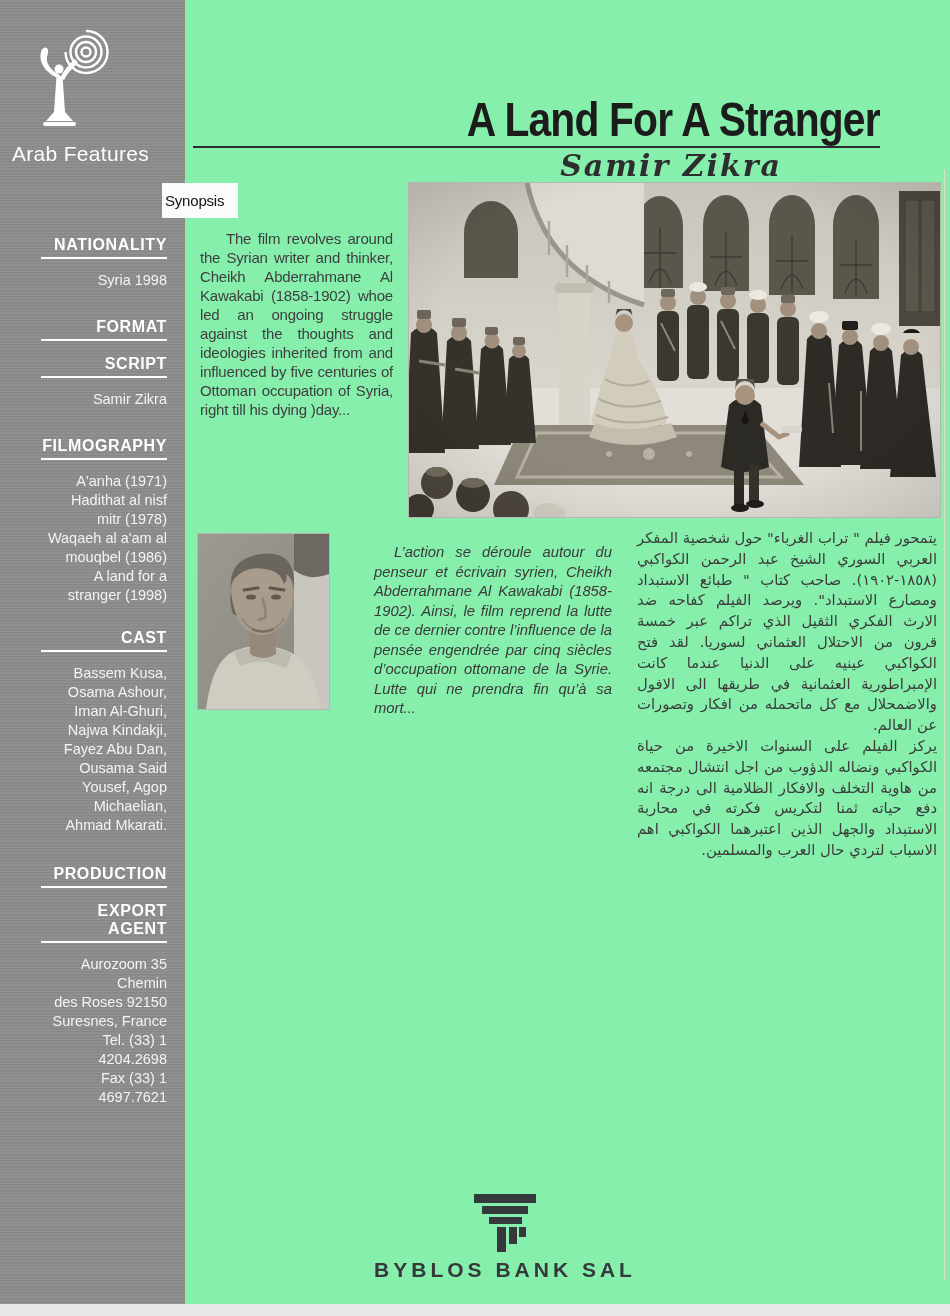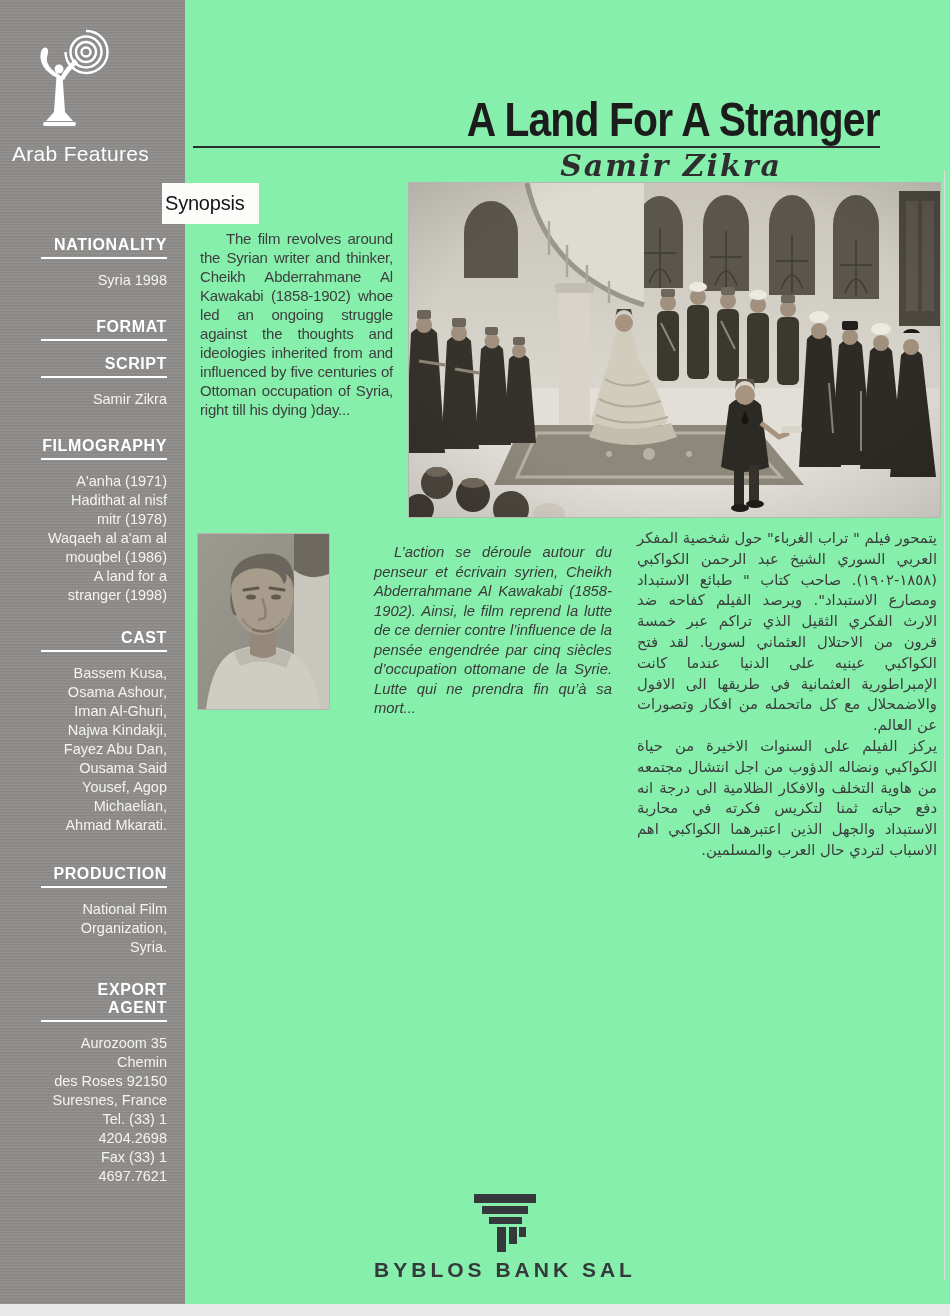--- a/index.html
+++ b/index.html
@@ -41,21 +41,21 @@
   }
   .director-name {
     position:absolute; right:168px; top:148px; white-space:nowrap;
     font-family:"DejaVu Serif", serif; font-style:italic; font-weight:bold;
     font-size:30px; letter-spacing:2px; color:#2e2e2e;
   }
   
   .synopsis-tab {
     position:absolute; left:162px; top:183px; z-index:5;
     background:#fcfcfa; padding:9px 14px 9px 3px;
-    font-size:20px; color:#141414; letter-spacing:-.2px;
+    font-size:15px; color:#141414; letter-spacing:-.2px;
   }
   
   .synopsis-en {
     position:absolute; left:200px; top:229px; width:193px;
     font-size:15px; line-height:19px; color:#3e3e3e; text-align:justify; text-indent:26px;
     letter-spacing:-.2px;
   }
   .synopsis-fr {
     position:absolute; left:374px; top:543px; width:238px;
     font-style:italic; font-size:14.8px; line-height:19.5px; color:#3a3a3a;
@@ -148,23 +148,20 @@
 
       <div class="sec-cast">
         <div class="side-heading">CAST</div>
         <div class="side-lines">
             <div>Bassem Kusa, Osama Ashour, Iman Al-Ghuri, Najwa Kindakji, Fayez Abu Dan, Ousama Said Yousef, Agop Michaelian, Ahmad Mkarati.</div>
           </div>
       </div>
 
       <div class="sec-production">
         <div class="side-heading">PRODUCTION</div>
-        <div class="side-lines">
-            <div>National Film Organization, Syria.</div>
-          </div>
       </div>
 
       <div class="sec-export">
         <div class="side-heading">EXPORT AGENT</div>
         <div class="side-lines">
           <div>Aurozoom 35 Chemin</div>
           <div>des Roses 92150</div>
           <div>Suresnes, France</div>
           <div>Tel. (33) 1 4204.2698</div>
           <div>Fax (33) 1 4697.7621</div>

